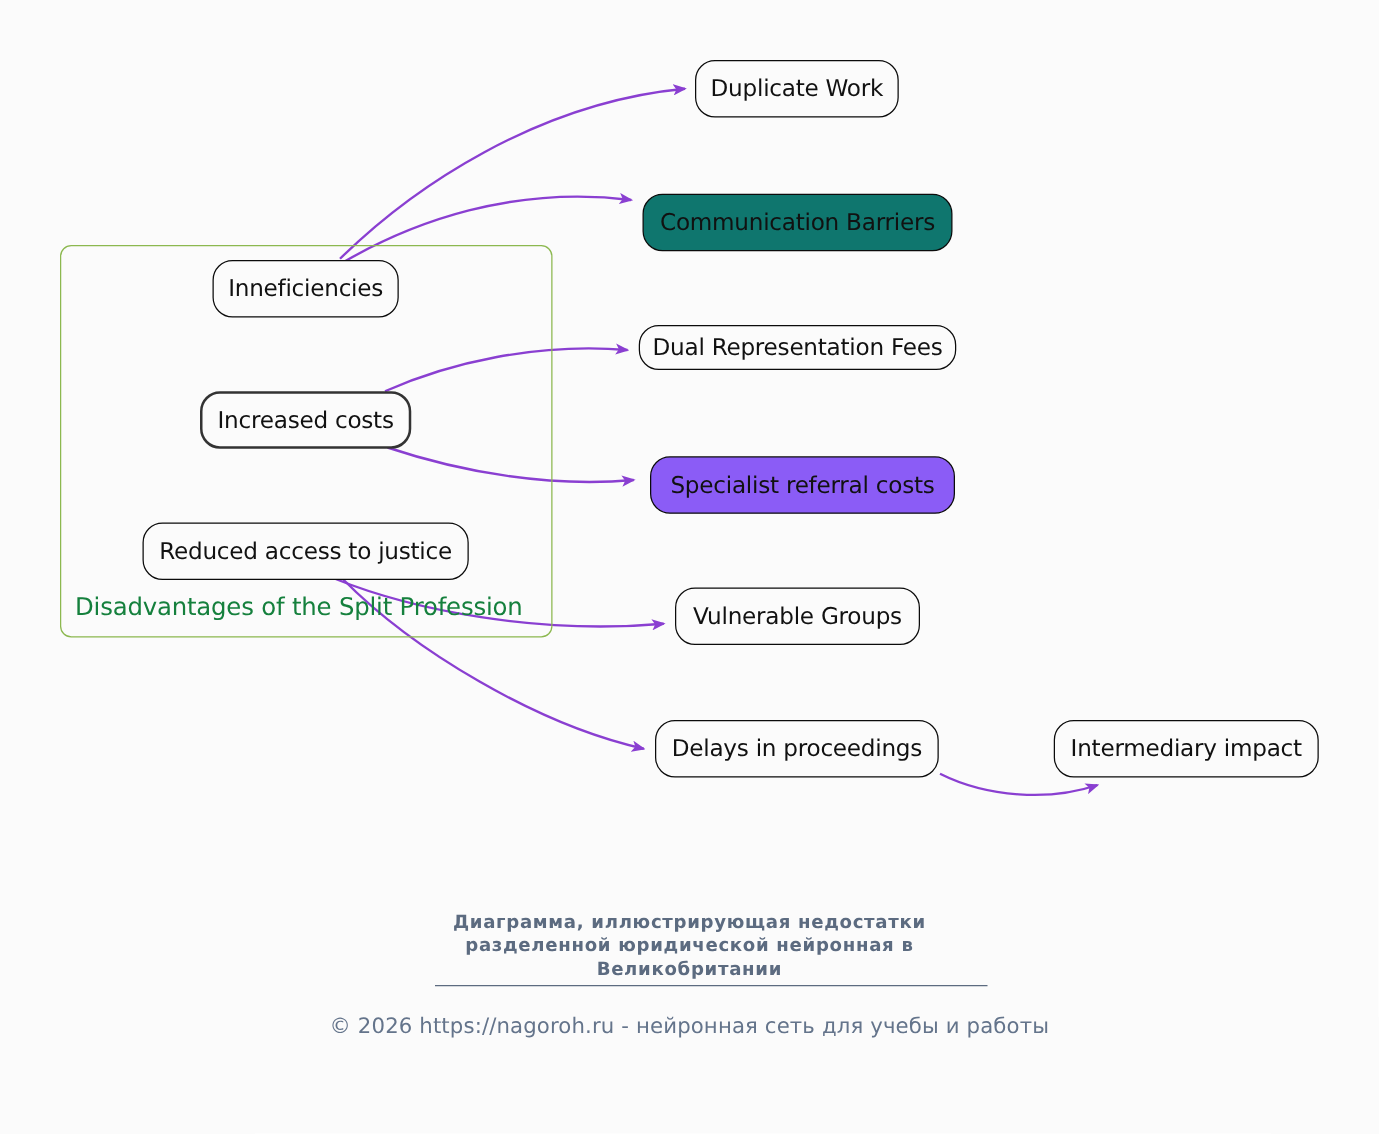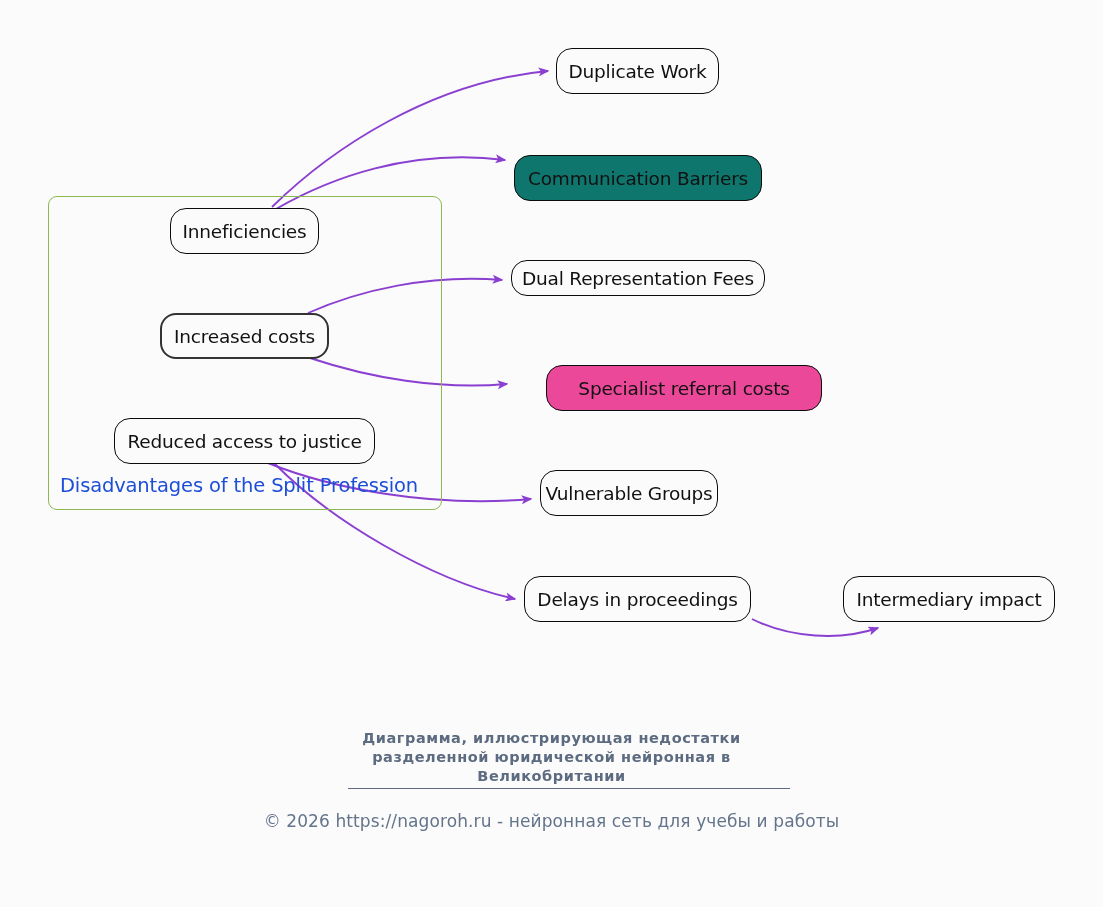--- a/index.html
+++ b/index.html
@@ -32,21 +32,21 @@
   .subgraph {
     position: absolute;
     border: 1.6px solid #8cb84f;
     border-radius: 9px;
     background: transparent;
     box-sizing: border-box;
   }
   .subgraph-label {
     position: absolute;
     font-size: 19.5px;
-    color: #1d4ed8;
+    color: #15803d;
     white-space: nowrap;
     letter-spacing: -0.15px;
     font-family: "DejaVu Sans", "Liberation Sans", sans-serif;
   }
 
   .node {
     position: absolute;
     box-sizing: border-box;
     background: #fbfbfb;
     border: 1.7px solid #0b0b0b;
@@ -136,24 +136,24 @@
       </div>
       <div class="node" style="left: 556px; top: 48px; width: 163px; height: 46px; background: rgb(251, 251, 251); border-color: rgb(11, 11, 11);">
         <span>Duplicate Work</span>
       </div>
       <div class="node" style="left: 514px; top: 155px; width: 248px; height: 46px; background: #0f766e; border-color: rgb(11, 11, 11);">
         <span>Communication Barriers</span>
       </div>
       <div class="node" style="left: 511px; top: 260px; width: 254px; height: 36px; background: rgb(251, 251, 251); border-color: rgb(11, 11, 11);">
         <span>Dual Representation Fees</span>
       </div>
-      <div class="node" style="left: 546px; top: 365px; width: 276px; height: 46px; background: #ec4899; border-color: rgb(11, 11, 11);">
+      <div class="node" style="left: 520px; top: 365px; width: 244px; height: 46px; background: #8b5cf6; border-color: rgb(11, 11, 11);">
         <span>Specialist referral costs</span>
       </div>
-      <div class="node" style="left: 540px; top: 470px; width: 178px; height: 46px; background: rgb(251, 251, 251); border-color: rgb(11, 11, 11);">
+      <div class="node" style="left: 540px; top: 470px; width: 196px; height: 46px; background: rgb(251, 251, 251); border-color: rgb(11, 11, 11);">
         <span>Vulnerable Groups</span>
       </div>
       <div class="node" style="left: 524px; top: 576px; width: 227px; height: 46px; background: rgb(251, 251, 251); border-color: rgb(11, 11, 11);">
         <span>Delays in proceedings</span>
       </div>
       <div class="node" style="left: 843px; top: 576px; width: 212px; height: 46px; background: rgb(251, 251, 251); border-color: rgb(11, 11, 11);">
         <span>Intermediary impact</span>
       </div>
     </div>
 

